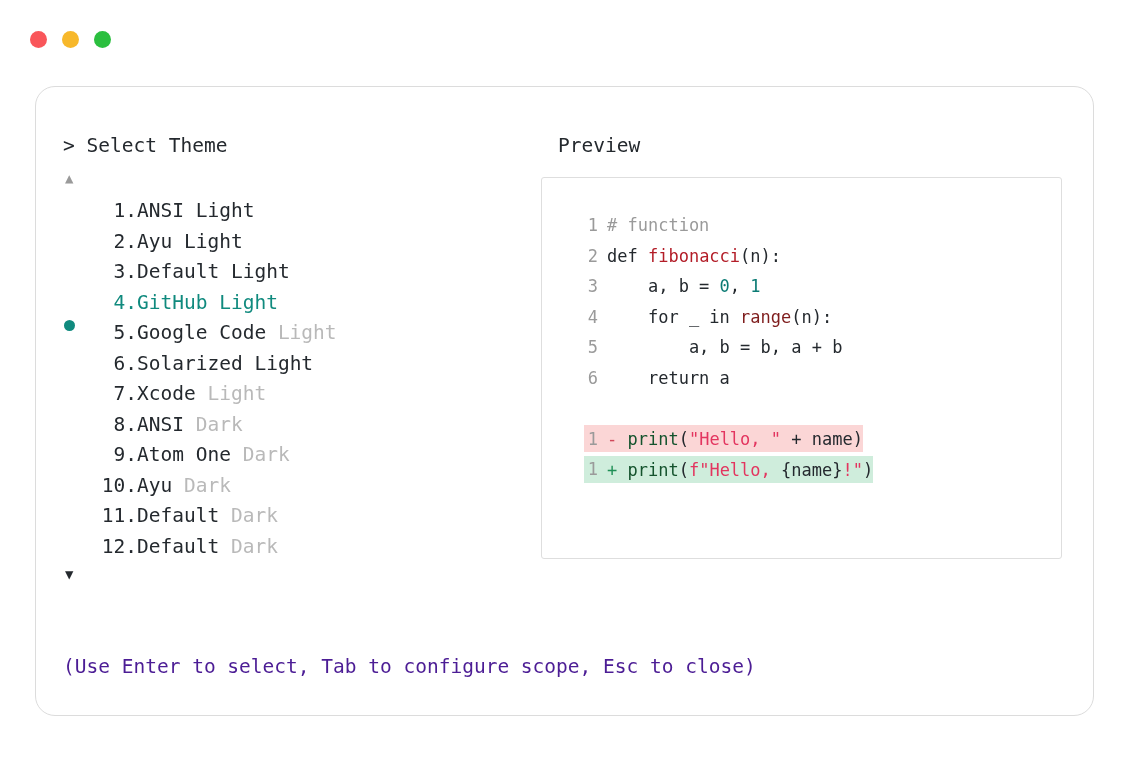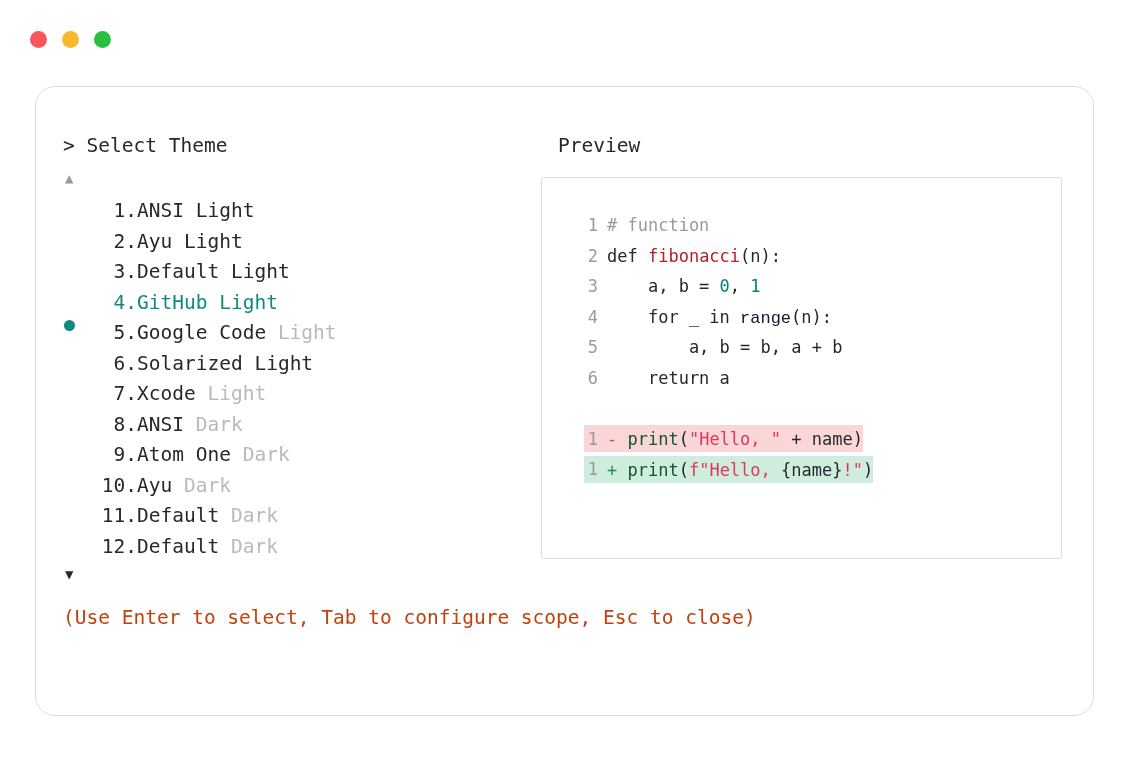--- a/index.html
+++ b/index.html
@@ -163,39 +163,39 @@
     color: #9a9a9a;
     margin-right: 9px;
   }
   .blank-line { height: 30.5px; }
 
   .tok-plain   { color: #24292e; }
   .tok-comment { color: #9a9a9a; }
   .tok-kw      { color: #24292e; }
   .tok-fn      { color: #b31d28; }
   .tok-num     { color: #0b7b74; }
-  .tok-builtin { color: #0f172a; font-family: Liberation Mono, monospace; }
+  .tok-builtin { color: #7f1d1d; }
   .tok-str     { color: #e3355f; }
   .tok-call    { color: #14532d; }
 
   .diff-line { height: 30.5px; white-space: pre; }
   .diff-hl { padding: 3.5px 0; }
   .diff-del .diff-hl { background: #fbd6d6; }
   .diff-add .diff-hl { background: #cfeddc; }
   .diff-marker-del { color: #d1485a; }
   .diff-marker-add { color: #1f8f56; }
 
   
   .hint {
     position: absolute;
     left: 27px;
-    top: 517px;
+    top: 566px;
     font-size: 19.5px;
     line-height: 28px;
-    color: #c2410c;
+    color: #4c1d95;
     white-space: pre;
   }
 </style>
 </head>
 <body>
 
 <div class="titlebar">
   <span class="dot" style="background: rgb(249, 86, 90);"></span>
   <span class="dot" style="background: rgb(247, 184, 43);"></span>
   <span class="dot" style="background: rgb(43, 191, 63);"></span>

